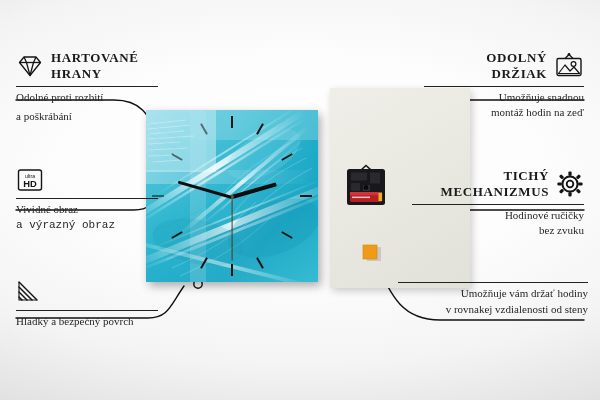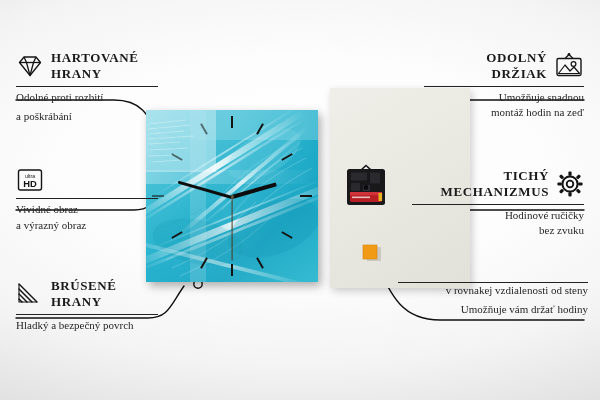--- a/index.html
+++ b/index.html
@@ -240,38 +240,34 @@
   <div class="feat left" style="left:16px;top:166px;width:160px;">
     <div class="head">
       <svg class="icon" width="28" height="28" viewBox="0 0 28 28">
         <rect x="2.5" y="4" width="23" height="20" rx="2" fill="none" stroke="#141414" stroke-width="1.4"></rect>
         <text x="14" y="12.3" font-family="Liberation Sans, sans-serif" font-size="5.2" fill="#141414" text-anchor="middle">ultra</text>
         <text x="14" y="21" font-family="Liberation Sans, sans-serif" font-size="9.4" font-weight="bold" fill="#141414" text-anchor="middle">HD</text>
       </svg>
     </div>
     <div class="rule" style="width:142px;"></div>
     <div class="desc">Vividné obraz</div>
-    <div class="desc" style="margin-top:0;">a výrazný obraz</div>
+    <div class="desc" style="margin-top:0;font-family:Liberation Mono, monospace;">a výrazný obraz</div>
   </div>
 
   <div class="feat left" style="left:16px;top:278px;width:160px;">
     <div class="head">
       <svg class="icon" width="28" height="28" viewBox="0 0 28 28">
         <g stroke="#141414" stroke-width="1.5" stroke-linecap="round">
           <path d="M3,4 L21,22"></path>
           <path d="M3,9 L16,22"></path>
           <path d="M3,14 L11,22"></path>
           <path d="M3,19 L6,22"></path>
         </g>
         <path d="M3,4 L3,22 L21,22" fill="none" stroke="#141414" stroke-width="1.1"></path>
       </svg>
-      <div class="titles">
-        <div class="t1">BRÚSENÉ</div>
-        <div class="t2">HRANY</div>
-      </div>
     </div>
     <div class="rule" style="width:142px;"></div>
     <div class="desc">Hladký a bezpečný povrch</div>
   </div>
 
   <div class="feat right" style="right:16px;top:50px;width:160px;">
     <div class="head">
       <div class="titles">
         <div class="t1">ODOLNÝ</div>
         <div class="t2">DRŽIAK</div>
@@ -312,17 +308,17 @@
         </g>
       </svg>
     </div>
     <div class="rule" style="width:172px;"></div>
     <div class="desc">Hodinové ručičky</div>
     <div class="desc" style="margin-top:0;">bez zvuku</div>
   </div>
 
   <div class="feat right" style="right:12px;top:278px;width:190px;">
     <div class="rule" style="width:190px;"></div>
+    <div class="desc">Umožňuje vám držať hodiny</div>
     <div class="desc" style="margin-top:0;">v rovnakej vzdialenosti od steny</div>
-    <div class="desc">Umožňuje vám držať hodiny</div>
   </div>
 
 </div>
 
 </body></html>

